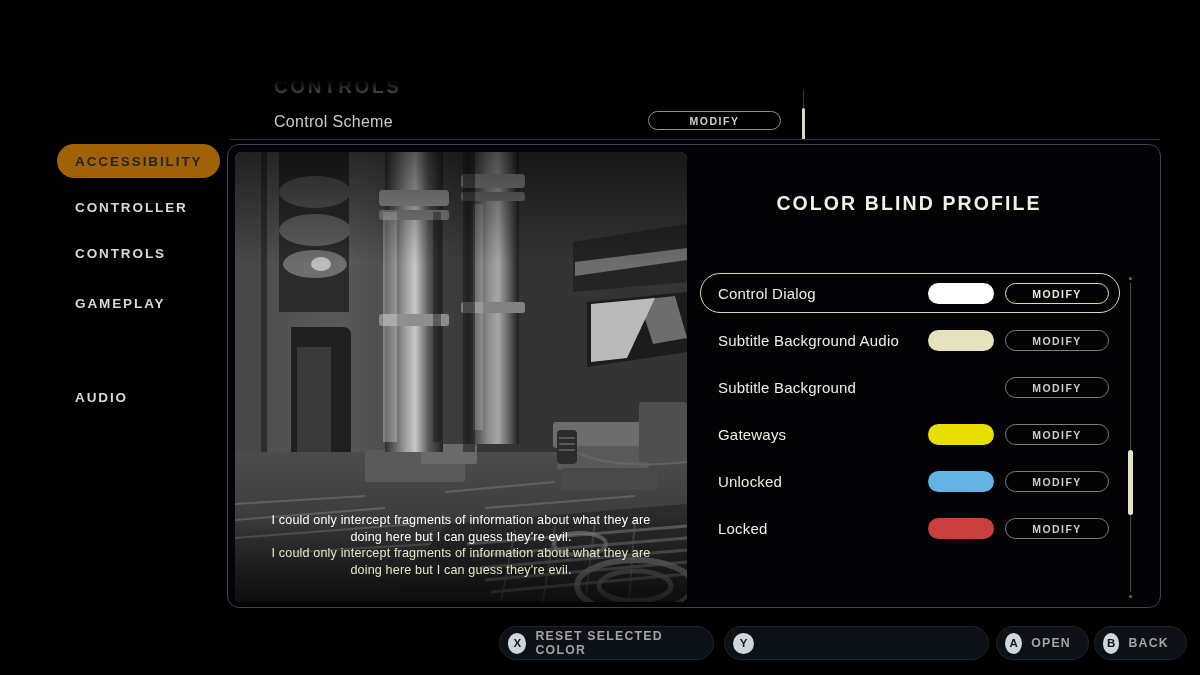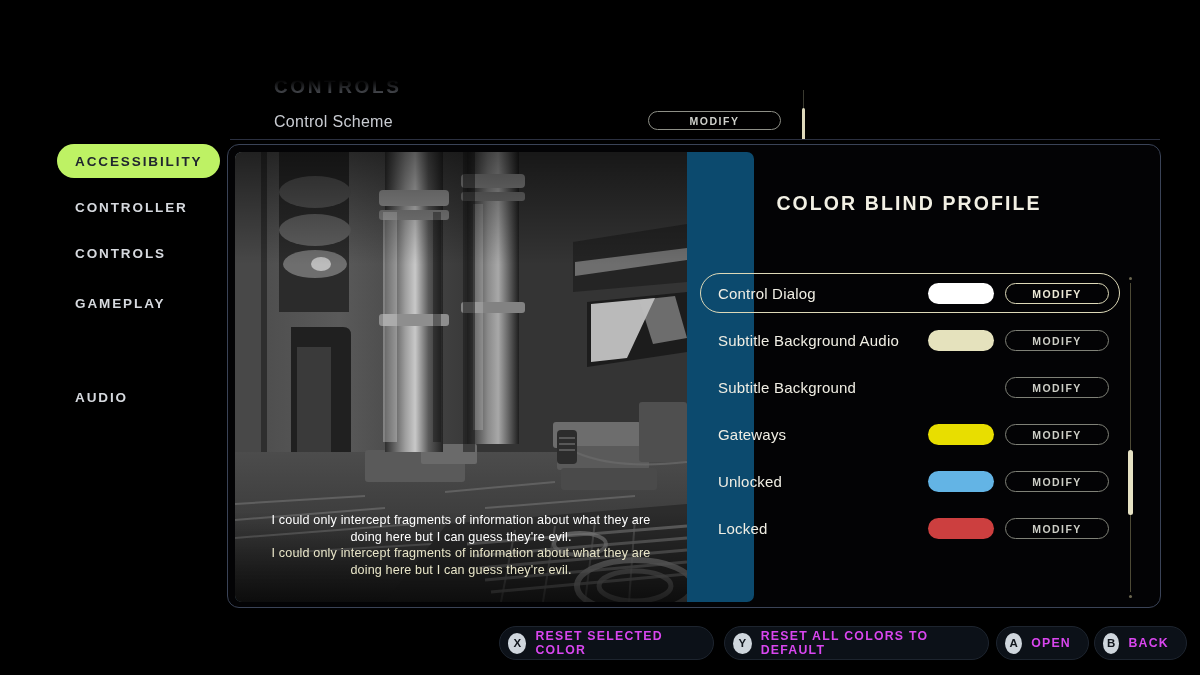--- a/index.html
+++ b/index.html
@@ -53,36 +53,36 @@
   .sidebar{ position:absolute; left:0; top:140px; width:230px; height:480px; }
   .side-item{
     position:absolute; left:57px; height:34px;
     display:flex; align-items:center;
     font-size:13.5px; letter-spacing:1.9px; font-weight:600;
     color:#d6d9de;
     padding:0 18px;
   }
   .side-item.selected{
     left:57px; width:163px; border-radius:17px;
-    background:#bef264; color:#20262f; font-weight:700;
+    background:#a16207; color:#20262f; font-weight:700;
   }
 
   
   .panel{
     position:absolute; left:227px; top:144px;
     width:934px; height:464px;
     border:1px solid #3a4357; border-radius:12px;
     background:#030305;
     overflow:hidden;
   }
 
   
   .preview{
     position:absolute; left:7px; top:7px;
-    width:519px; height:450px;
+    width:452px; height:450px;
     border-radius:7px; overflow:hidden;
     background:#0c4a6e;
   }
   .preview svg{ display:block; width:452px; height:450px; }
 
   .subs{
     position:absolute; left:0; bottom:24px; width:452px;
     text-align:center; padding:0 26px;
     font-size:12.6px; line-height:16.4px; letter-spacing:.15px;
   }
@@ -153,21 +153,21 @@
     background:#0c1118; border:1px solid #1d242e;
     display:flex; align-items:center; gap:9px; padding:0 17px 0 8px;
   }
   .badge{
     width:21px; height:21px; border-radius:50%;
     background:#cfd6dd; color:#10151c;
     display:flex; align-items:center; justify-content:center;
     font-size:11.5px; font-weight:700;
   }
   .prompt-label{
-    font-size:12.3px; letter-spacing:1.25px; color:#d946ef; font-weight:600;
+    font-size:12.3px; letter-spacing:1.25px; color:#a3a3a3; font-weight:600;
   }
 </style>
 </head>
 <body>
 
 <div id="root">
 
   <div class="bg-screen">
     <div class="bg-heading">CONTROLS</div>
     <div class="bg-row-label">Control Scheme</div>
@@ -371,21 +371,20 @@
 
   <div class="btnbar">
 
     <div class="prompt" style="left:499px; width:215px;">
       <span class="badge">X</span>
       <span class="prompt-label">RESET SELECTED COLOR</span>
     </div>
 
     <div class="prompt" style="left:724px; width:265px;">
       <span class="badge">Y</span>
-      <span class="prompt-label">RESET ALL COLORS TO DEFAULT</span>
     </div>
 
     <div class="prompt" style="left:996px; width:93px;">
       <span class="badge">A</span>
       <span class="prompt-label">OPEN</span>
     </div>
 
     <div class="prompt" style="left:1094px; width:93px;">
       <span class="badge">B</span>
       <span class="prompt-label">BACK</span>

